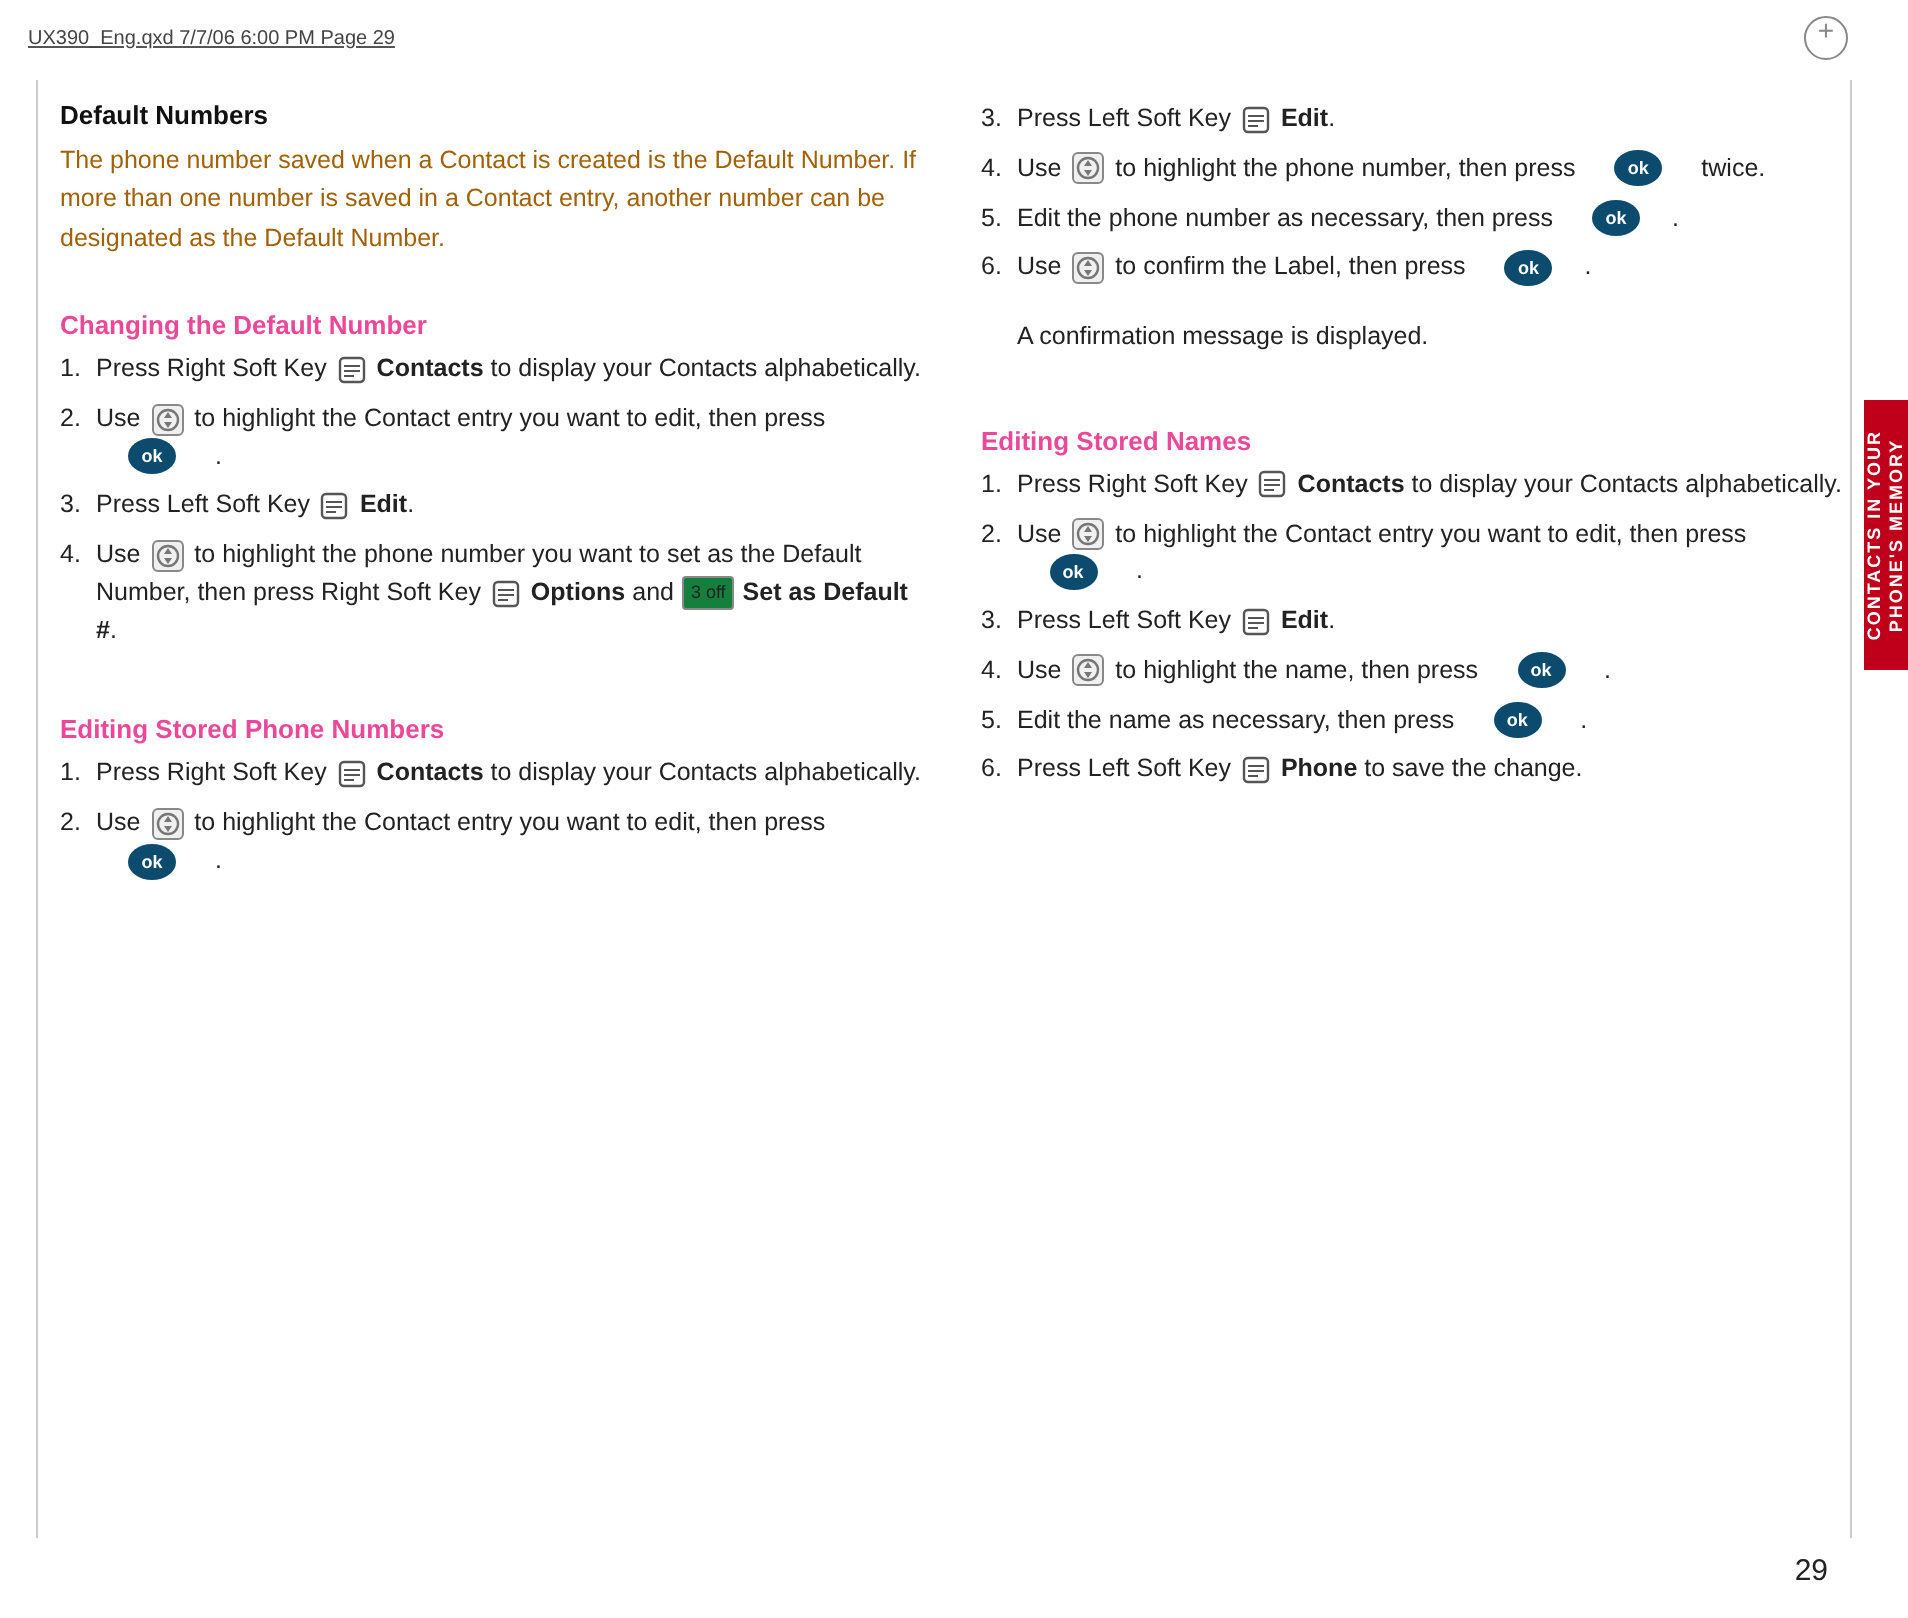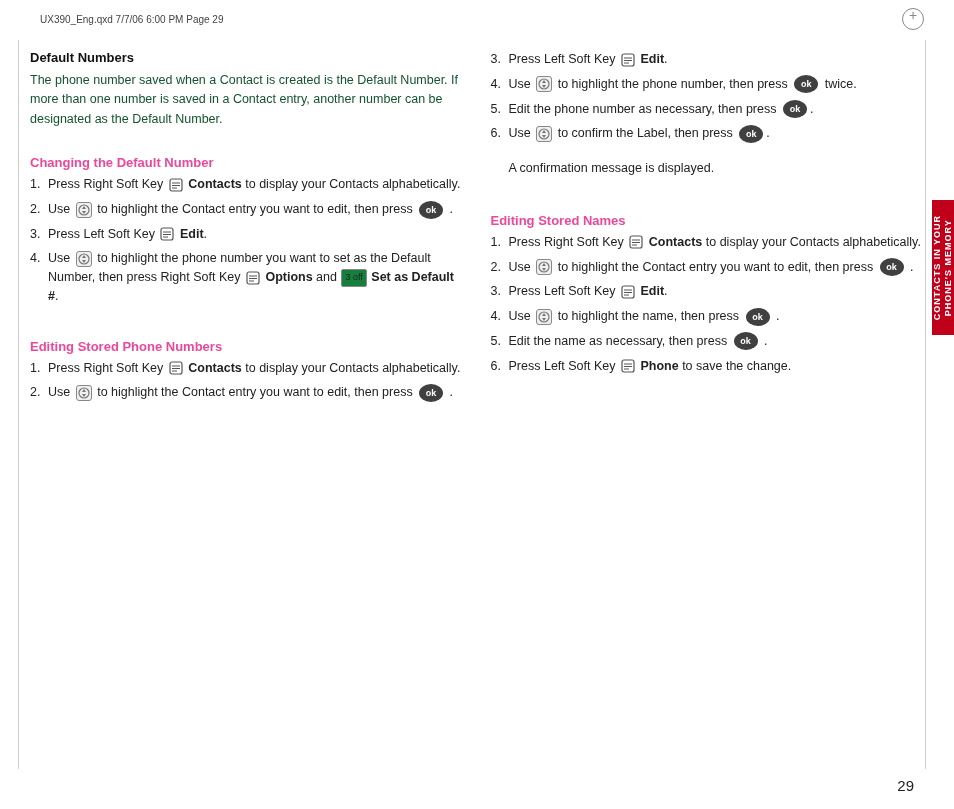--- a/index.html
+++ b/index.html
@@ -11,28 +11,29 @@
       font-size: 13px;
       color: #222;
       overflow: hidden;
       position: relative;
     }
 
     
     .header-bar {
       position: absolute;
       top: 8px;
-      left: 40px;
+      left: 14px;
       right: 30px;
       display: flex;
       justify-content: space-between;
       align-items: center;
       font-size: 10px;
       color: #555;
       border-bottom: none;
+      text-decoration: underline;
     }
     .header-text {
       font-size: 10px;
       color: #444;
     }
     .header-circle {
       width: 22px;
       height: 22px;
       border: 1.5px solid #888;
       border-radius: 50%;
@@ -134,21 +135,21 @@
       font-size: 13px;
       font-weight: bold;
       margin-bottom: 5px;
       margin-top: 26px;
       color: #ec4899;
     }
     p {
       font-size: 12.5px;
       line-height: 1.55;
       margin-bottom: 8px;
-      color: #14532d;
+      color: #a16207;
     }
     .step {
       font-size: 12.5px;
       line-height: 1.5;
       margin-bottom: 6px;
       display: flex;
       align-items: flex-start;
     }
     .step-num {
       min-width: 18px;
@@ -168,27 +169,27 @@
       background: #f0f0f0;
       vertical-align: middle;
       position: relative;
       margin: 0 2px;
     }
     .icon-ok {
       display: inline-block;
       width: 24px;
       height: 18px;
       border-radius: 50%;
-      background: #404040;
+      background: #0c4a6e;
       color: #fff;
       font-size: 9px;
       text-align: center;
       line-height: 18px;
       vertical-align: middle;
-      margin: 0 3px;
+      margin: 0 16px;
       font-weight: bold;
     }
     .icon-set {
       display: inline-block;
       border: 1px solid #888;
       border-radius: 2px;
       background: #15803d;
       font-size: 9px;
       padding: 1px 3px;
       vertical-align: middle;

